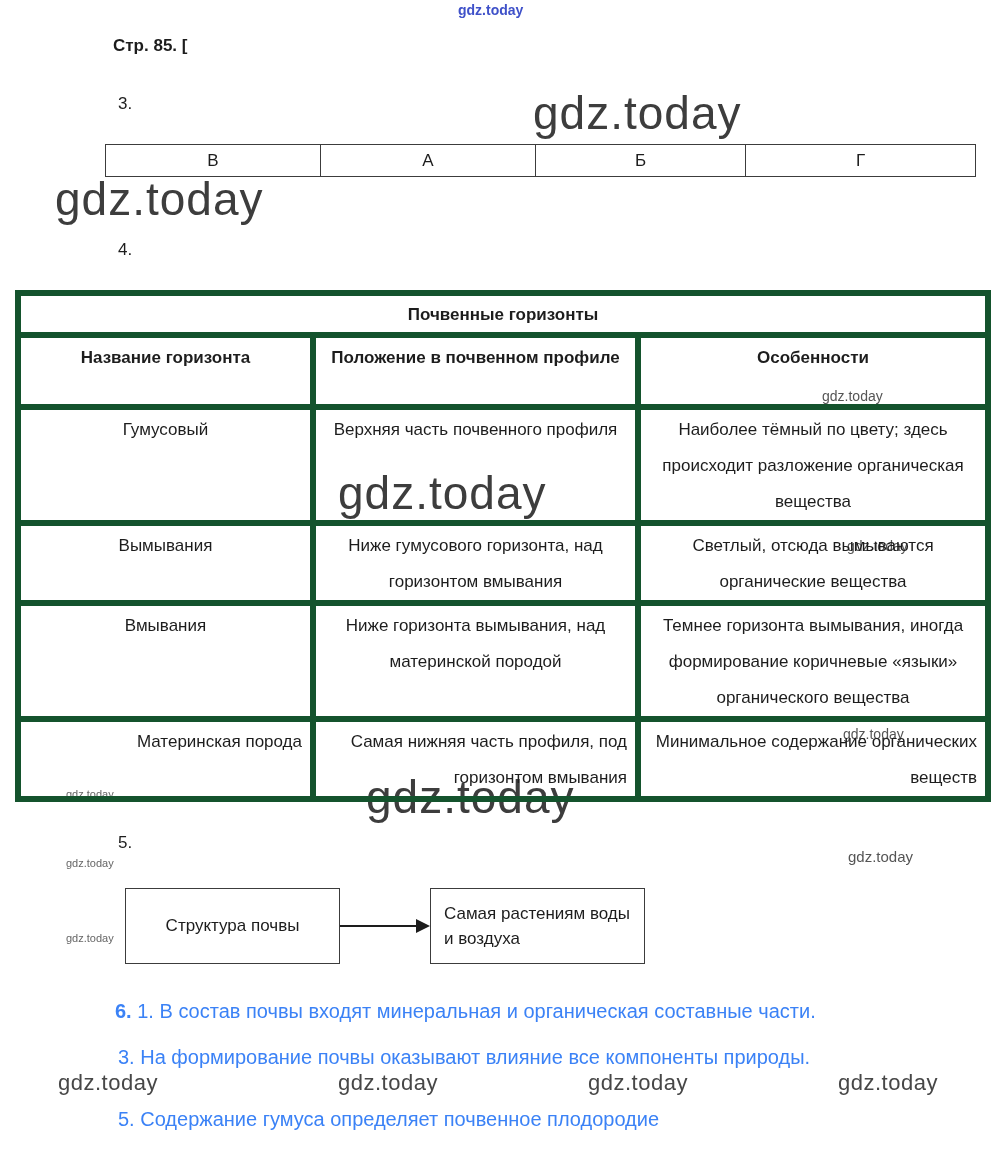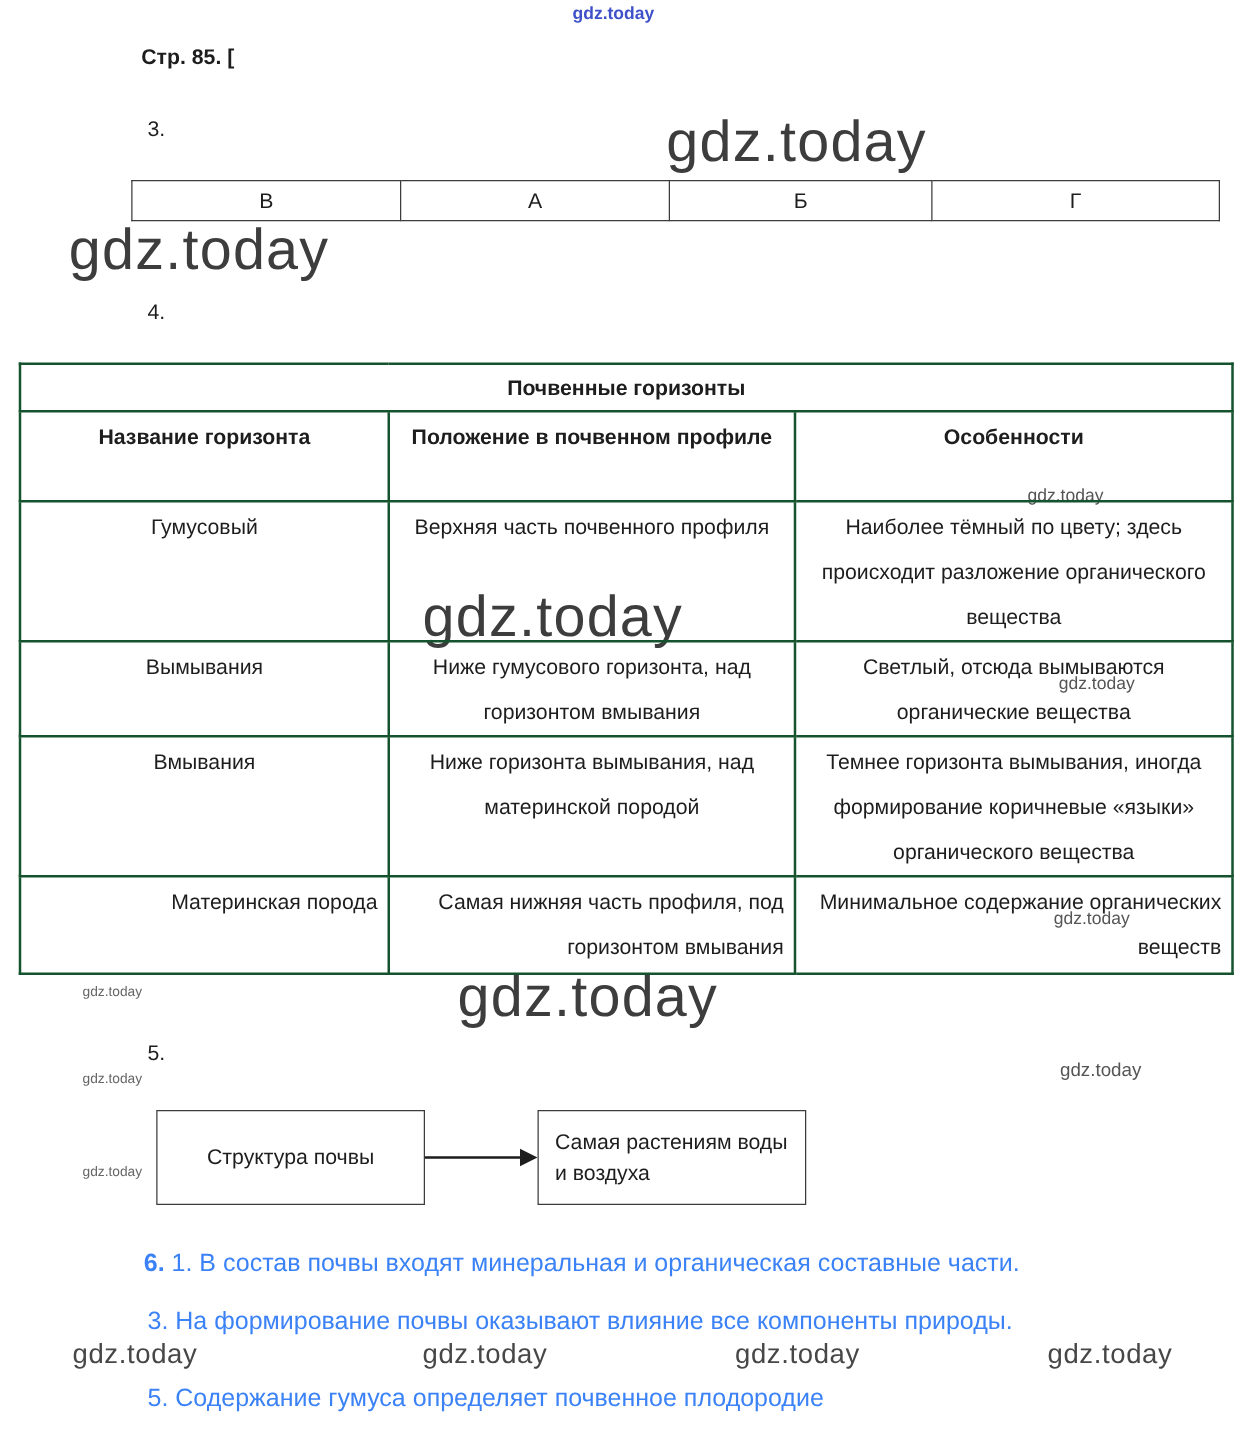--- a/index.html
+++ b/index.html
@@ -52,21 +52,21 @@
   .answer-table td {
     border:1px solid #3c3c3c; height:32px; text-align:center;
     vertical-align:middle; font-size:17px; color:#1d1d1d;
   }
   .atc1 { width:215px; } .atc2 { width:215px; }
   .atc3 { width:210px; } .atc4 { width:230px; }
 
   
   .soil-table { left:15px; top:290px; border-collapse:collapse; table-layout:fixed; width:970px; }
   .soil-table td {
-    border:2px solid #14532d; vertical-align:top; text-align:center;
+    border:6px solid #14532d; vertical-align:top; text-align:center;
     font-size:17px; line-height:36px; color:#1d1d1d; padding:2px 8px 0 8px;
   }
   .soil-title td { font-weight:700; height:38px; line-height:34px; }
   .soil-head  td { font-weight:700; height:72px; }
   .sr1 td { height:109px; }
   .sr2 td { height:74px;  }
   .sr3 td { height:110px; }
   .sr4 td { height:78px;text-align:right;  }
 
   
@@ -135,21 +135,21 @@
     <td colspan="3">Почвенные горизонты</td>
   </tr>
   <tr class="soil-head">
     <td>Название горизонта</td>
     <td>Положение в почвенном профиле</td>
     <td>Особенности</td>
   </tr>
   <tr class="sr1">
     <td>Гумусовый</td>
     <td>Верхняя часть почвенного профиля</td>
-    <td>Наиболее тёмный по цвету; здесь происходит разложение органического вещества</td>
+    <td>Наиболее тёмный по цвету; здесь происходит разложение органическая вещества</td>
   </tr>
   <tr class="sr2">
     <td>Вымывания</td>
     <td>Ниже гумусового горизонта, над горизонтом вмывания</td>
     <td>Светлый, отсюда вымываются органические вещества</td>
   </tr>
   <tr class="sr3">
     <td>Вмывания</td>
     <td>Ниже горизонта вымывания, над материнской породой</td>
     <td>Темнее горизонта вымывания, иногда формирование коричневые «языки» органического вещества</td>

